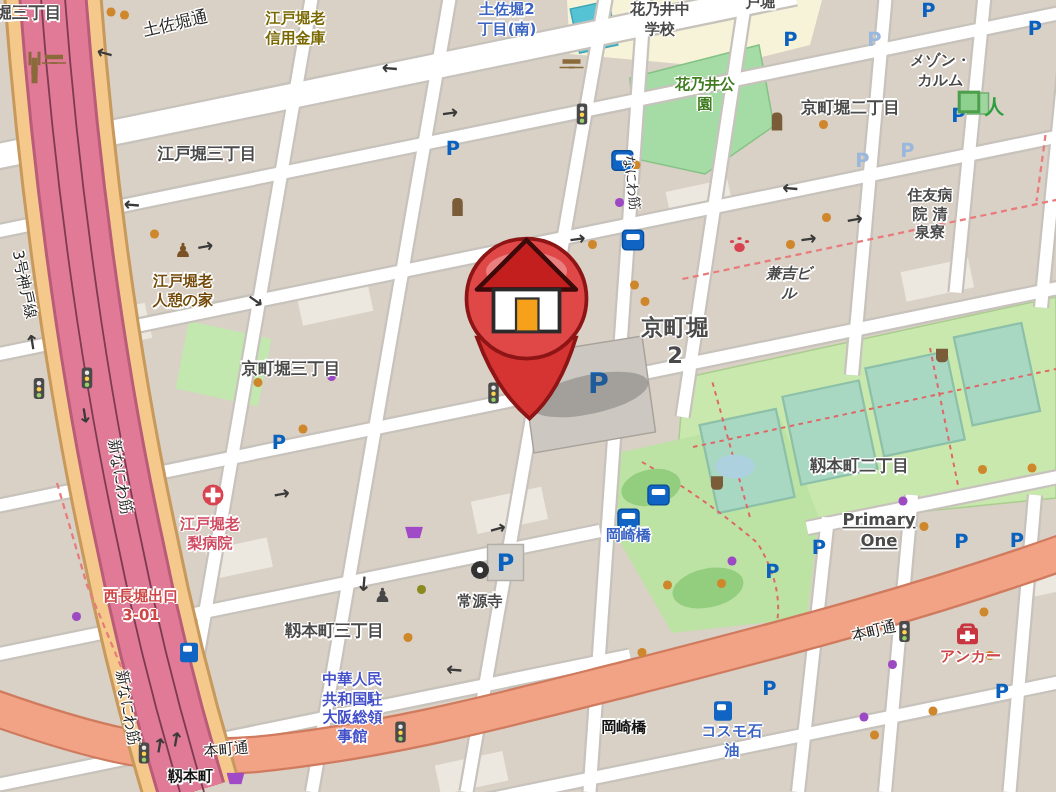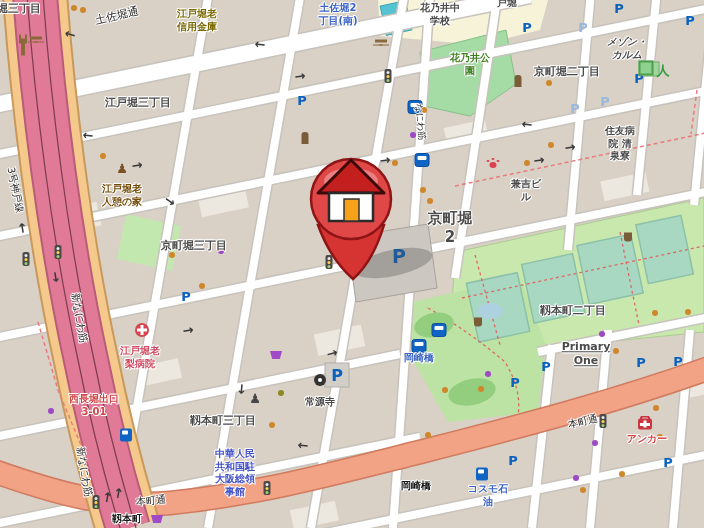--- a/index.html
+++ b/index.html
@@ -306,32 +306,32 @@
       <div class="lbl c-bank" style="left: 197px; top: 20px; font-size: 10px; transform: translate(-50%, -50%) rotate(0deg);">江戸堀老
 信用金庫</div>
       <div class="lbl c-blue" style="left: 338px; top: 14px; font-size: 10px; transform: translate(-50%, -50%) rotate(0deg);">土佐堀2
 丁目(南)</div>
       <div class="lbl c-area" style="left: 440px; top: 14px; font-size: 10px; transform: translate(-50%, -50%) rotate(0deg);">花乃井中
 学校</div>
       <div class="lbl c-area" style="left: 507px; top: 3px; font-size: 10px; transform: translate(-50%, -50%) rotate(0deg);">戸堀</div>
       <div class="lbl c-green" style="left: 470px; top: 64px; font-size: 10px; transform: translate(-50%, -50%) rotate(0deg);">花乃井公
 園</div>
       <div class="lbl c-area" style="left: 567px; top: 72px; font-size: 11px; transform: translate(-50%, -50%) rotate(0deg);">京町堀二丁目</div>
-      <div class="lbl c-area" style="left: 627px; top: 48px; font-size: 10px; transform: translate(-50%, -50%) rotate(0deg); font-style: italic;">メゾン・
+      <div class="lbl c-area" style="left: 627px; top: 48px; font-size: 10px; transform: translate(-50%, -50%) rotate(0deg);">メゾン・
 カルム</div>
       <div class="lbl c-area" style="left: 620px; top: 144px; font-size: 10px; transform: translate(-50%, -50%) rotate(0deg);">住友病
 院 清
 泉寮</div>
       <div class="lbl c-area" style="left: 138px; top: 103px; font-size: 11px; transform: translate(-50%, -50%) rotate(0deg); text-align: right;">江戸堀三丁目</div>
       <div class="lbl c-brown" style="left: 122px; top: 195px; font-size: 10px; transform: translate(-50%, -50%) rotate(0deg);">江戸堀老
 人憩の家</div>
       <div class="lbl c-area" style="left: 194px; top: 246px; font-size: 11px; transform: translate(-50%, -50%) rotate(0deg);">京町堀三丁目</div>
       <div class="lbl c-area" style="left: 450px; top: 228px; font-size: 15px; transform: translate(-50%, -50%) rotate(0deg);">京町堀
 2</div>
-      <div class="lbl c-area" style="left: 526px; top: 190px; font-size: 10px; transform: translate(-50%, -50%) rotate(0deg);">兼吉ビ
+      <div class="lbl c-area" style="left: 526px; top: 190px; font-size: 10px; transform: translate(-50%, -50%) rotate(0deg); font-style: italic;">兼吉ビ
 ル</div>
       <div class="lbl c-area" style="left: 573px; top: 311px; font-size: 11px; transform: translate(-50%, -50%) rotate(0deg);">靱本町二丁目</div>
       <div class="lbl c-area" style="left: 586px; top: 354px; font-size: 11px; transform: translate(-50%, -50%) rotate(0deg); text-decoration: underline;">Primary
 One</div>
       <div class="lbl c-redh" style="left: 140px; top: 357px; font-size: 10px; transform: translate(-50%, -50%) rotate(0deg);">江戸堀老
 梨病院</div>
       <div class="lbl c-exit" style="left: 94px; top: 405px; font-size: 10px; transform: translate(-50%, -50%) rotate(0deg);">西長堀出口
 3-01</div>
       <div class="lbl c-area" style="left: 223px; top: 421px; font-size: 11px; transform: translate(-50%, -50%) rotate(0deg);">靱本町三丁目</div>
       <div class="lbl c-area" style="left: 320px; top: 402px; font-size: 10px; transform: translate(-50%, -50%) rotate(0deg);">常源寺</div>

